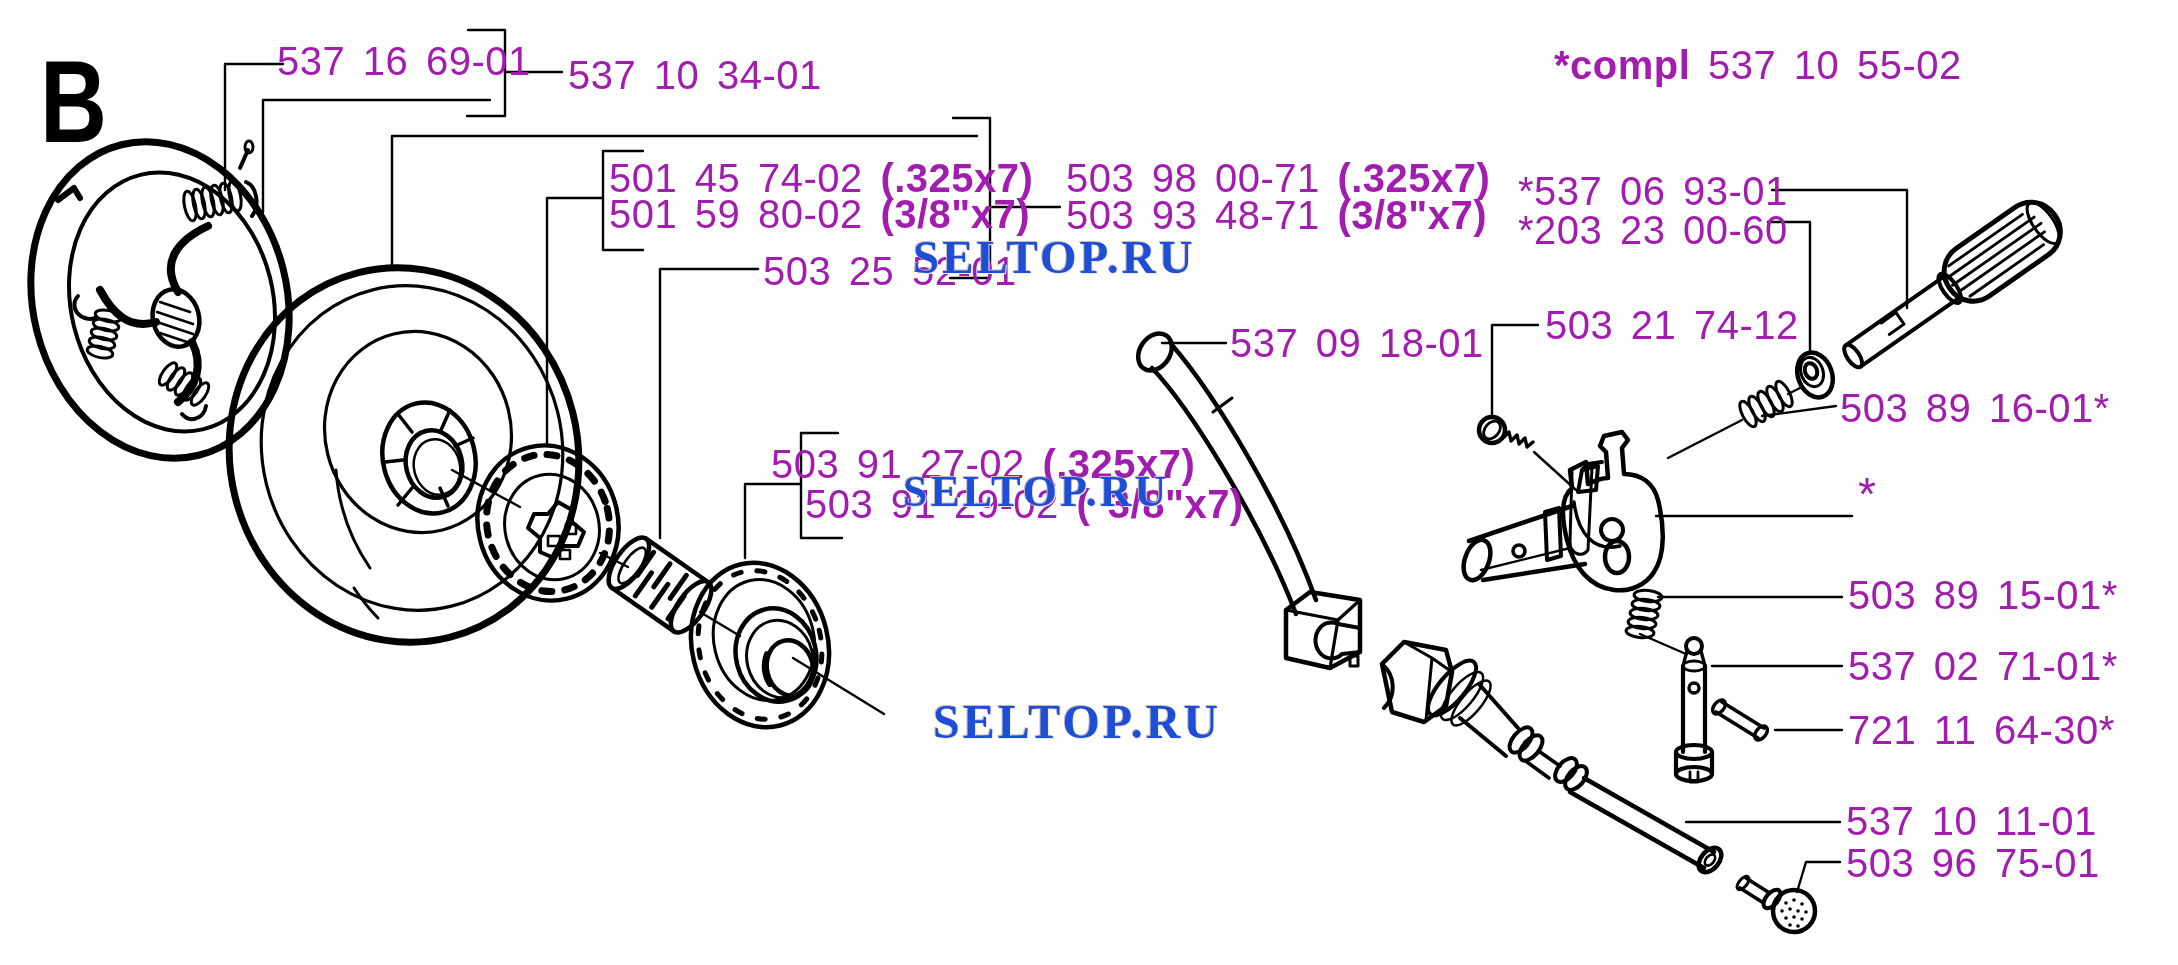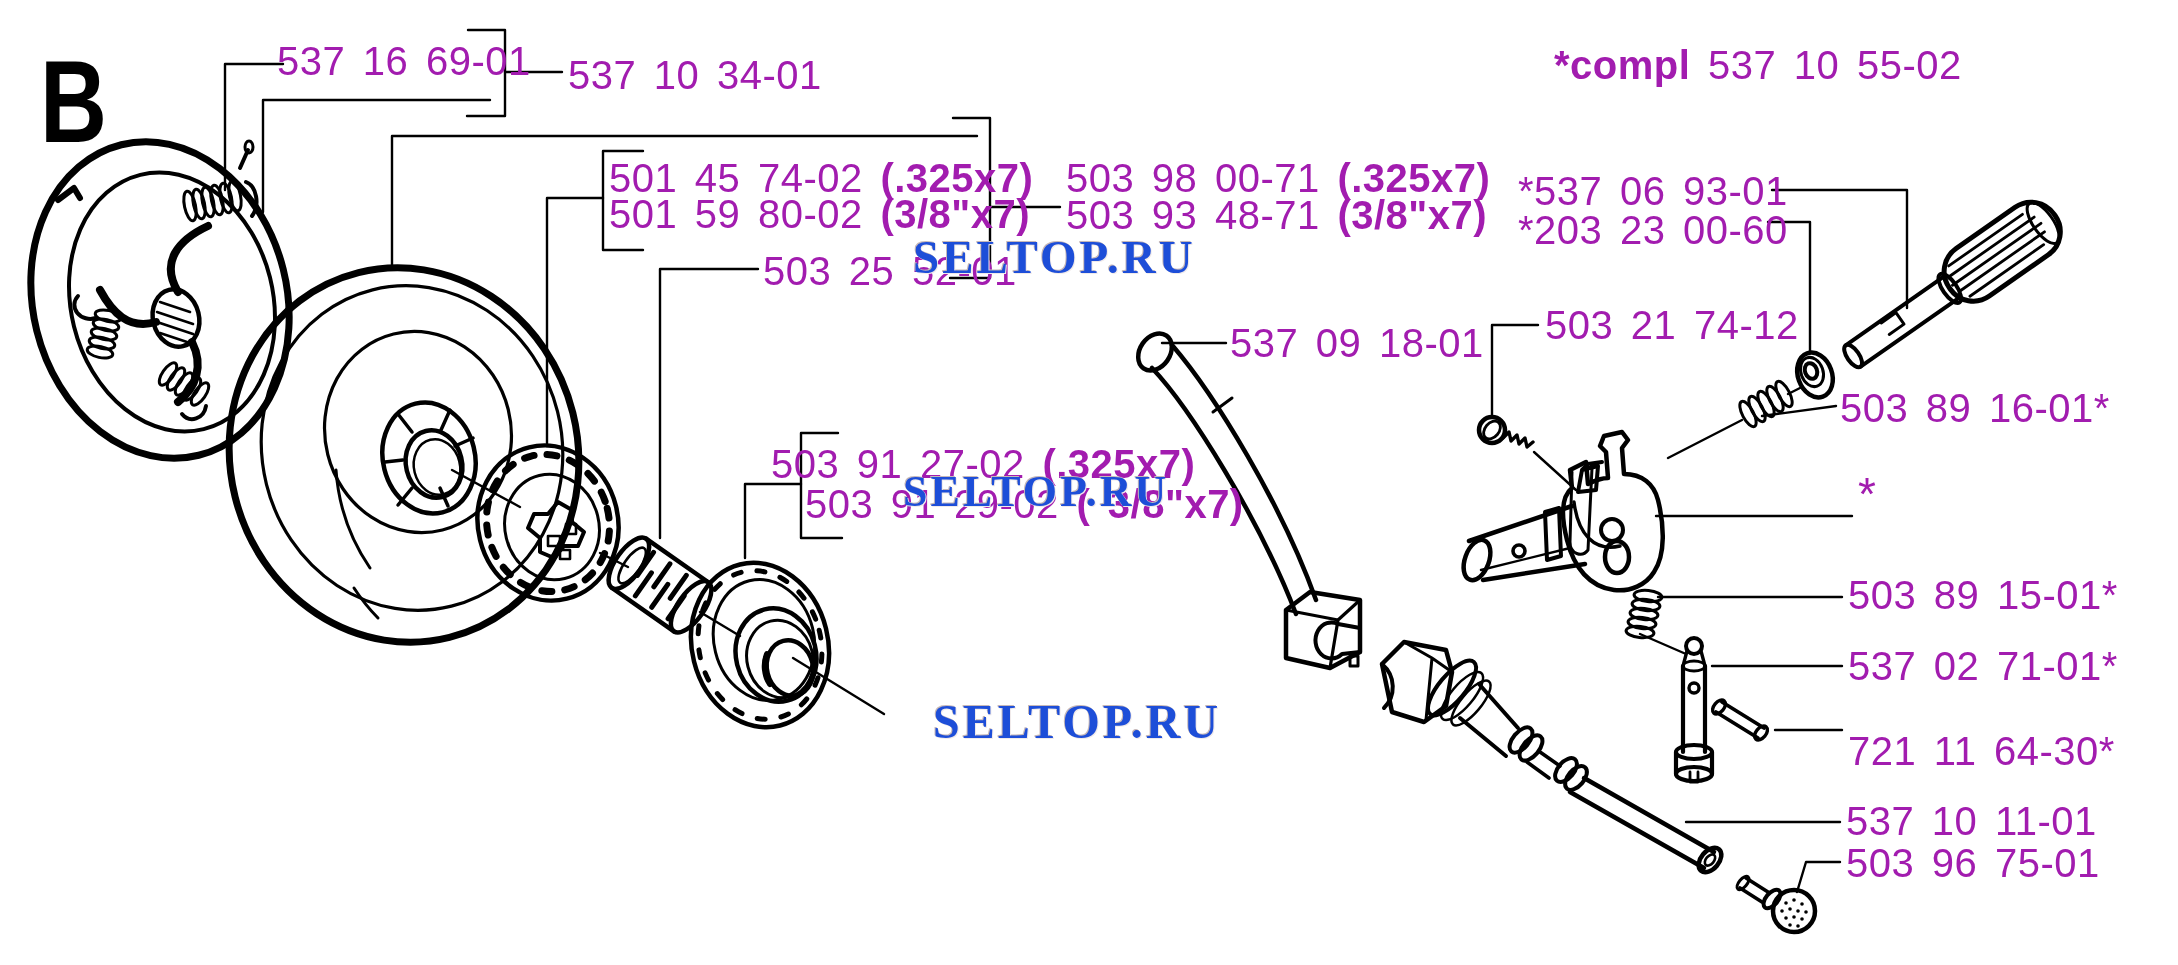--- a/index.html
+++ b/index.html
@@ -278,21 +278,21 @@
 
   <div class="lbl" style="left:1230px;top:322px;"><span>537 09 18-01</span></div>
   <div class="lbl" style="left:1840px;top:387px;"><span>503 89 16-01*</span></div>
   <div class="lbl" style="left:1858px;top:470px;font-size:46px;"><span>*</span></div>
 
   <div class="lbl" style="left:771px;top:443px;"><span>503 91 27-02 </span><span class="b">(.325x7)</span></div>
   <div class="lbl" style="left:805px;top:483px;"><span>503 91 29-02 </span><span class="b">( 3/8"x7)</span></div>
 
   <div class="lbl" style="left:1848px;top:574px;"><span>503 89 15-01*</span></div>
   <div class="lbl" style="left:1848px;top:645px;"><span>537 02 71-01*</span></div>
-  <div class="lbl" style="left:1848px;top:709px;margin-top:21px;"><span>721 11 64-30*</span></div>
+  <div class="lbl" style="left:1848px;top:709px;"><span>721 11 64-30*</span></div>
   <div class="lbl" style="left:1846px;top:800px;"><span>537 10 11-01</span></div>
   <div class="lbl" style="left:1846px;top:842px;"><span>503 96 75-01</span></div>
 
   <div class="wm wm1">SELTOP.RU</div>
   <div class="wm wm2">SELTOP.RU</div>
   <div class="wm wm3">SELTOP.RU</div>
 
 </div>
 
 </body></html>

